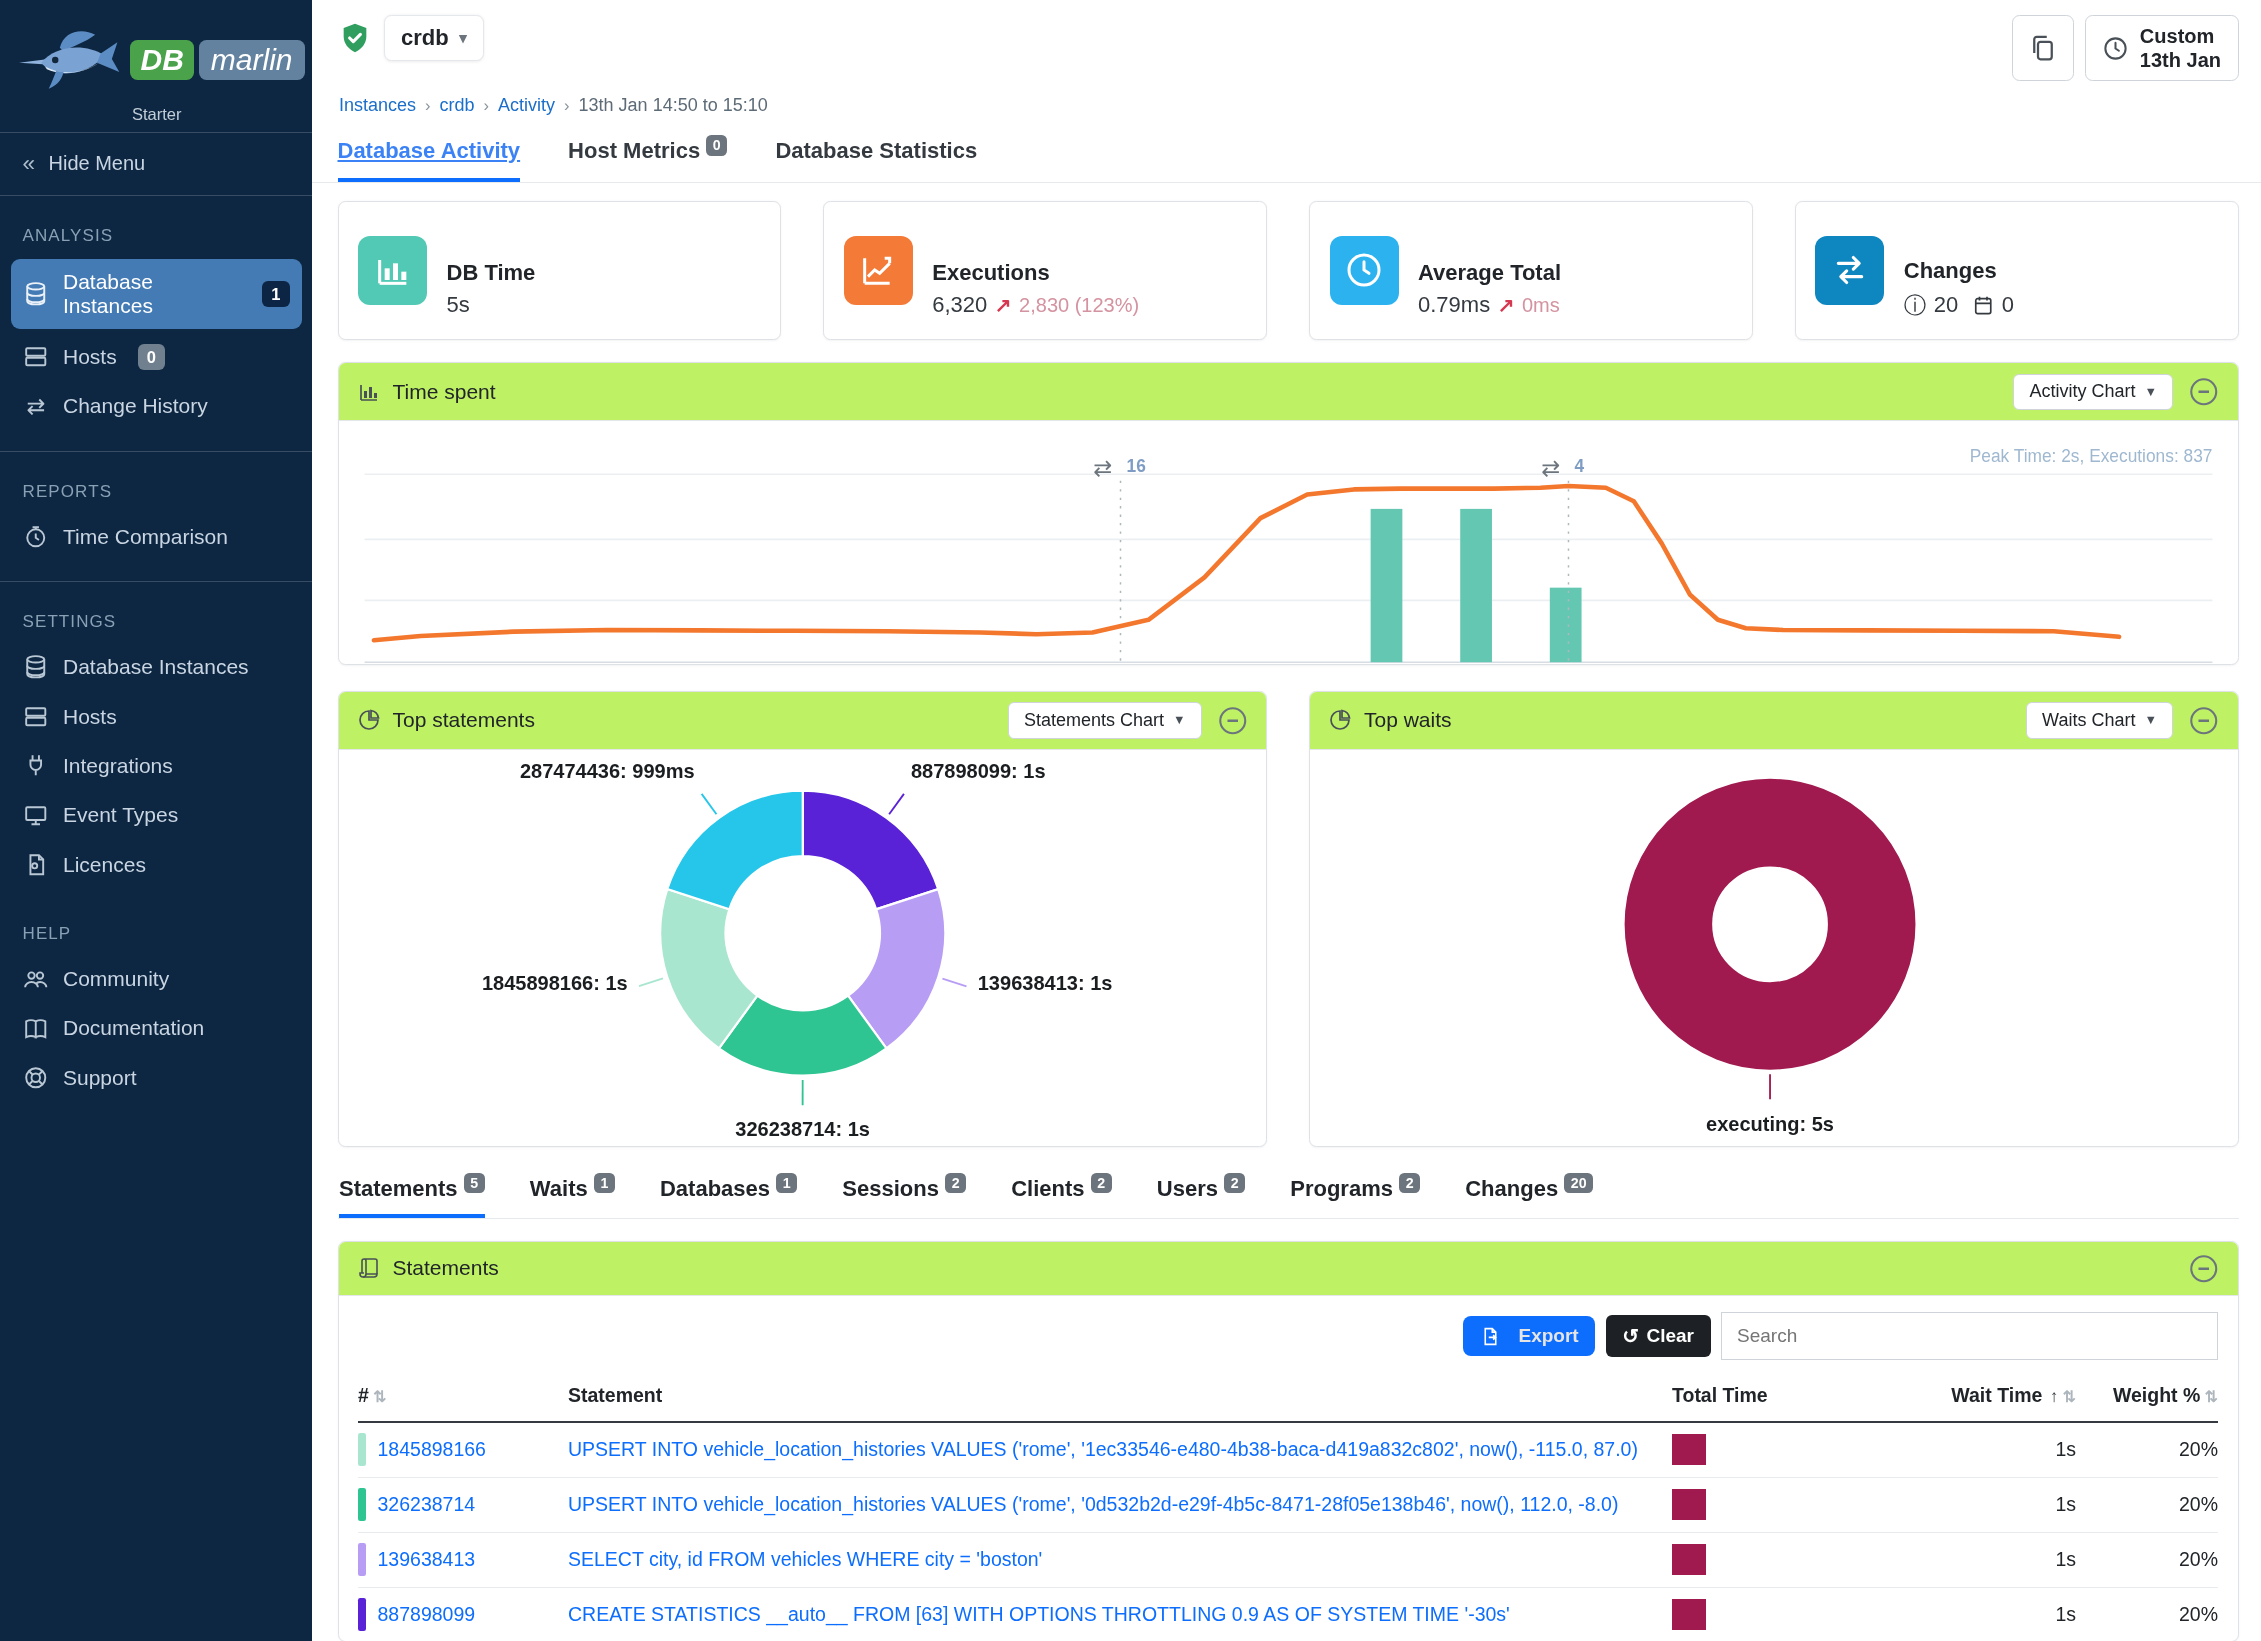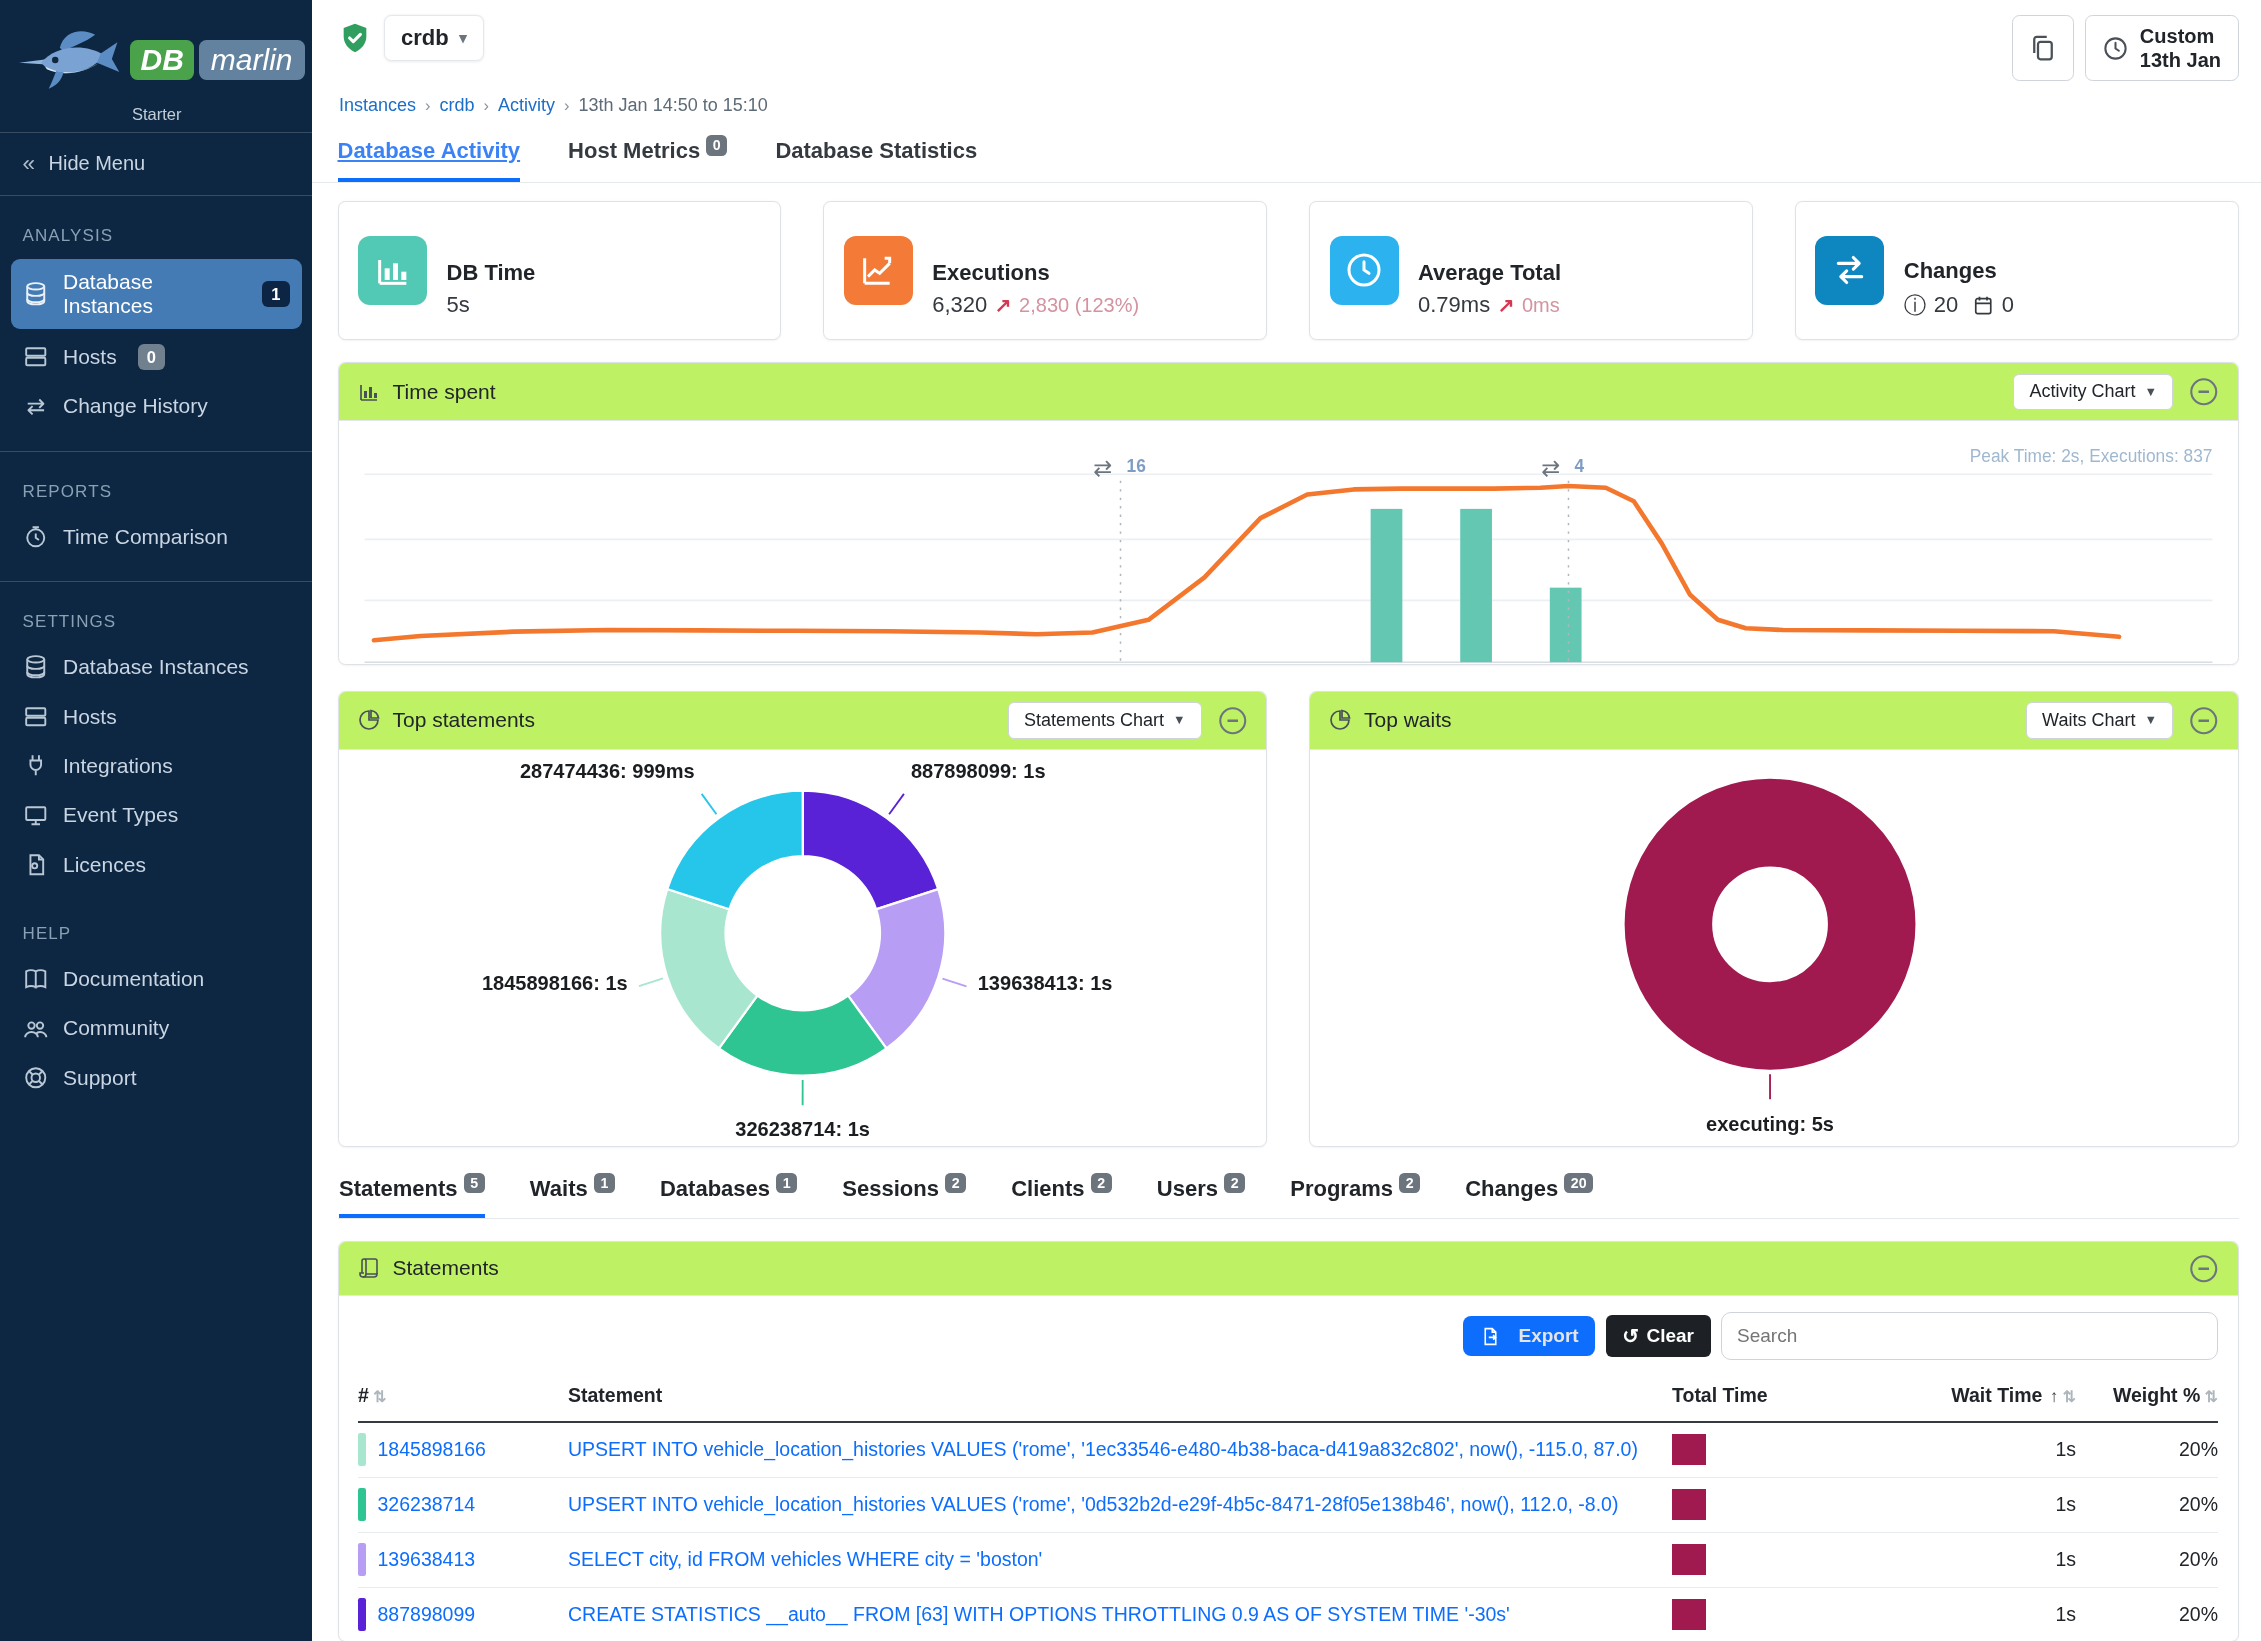--- a/index.html
+++ b/index.html
@@ -80,21 +80,21 @@
   
   .detail-tabs{display:flex;gap:45px;margin-top:28.5px;border-bottom:0.7px solid #e7eaed;padding:0 1.5px;}
   .dtab{font-size:22px;font-weight:bold;color:#212529;padding-bottom:12px;cursor:pointer;}
   .dtab.active{border-bottom:4.5px solid #0d6efd;}
 
   
   .toolbar{display:flex;justify-content:flex-end;gap:10.5px;padding:16.5px 19.5px 7.5px 19.5px;align-items:center;}
   .btn-export{background:#0d6efd;color:#e5e5e5;border-radius:8px;font-size:19px;font-weight:bold;padding:9px 16.5px;display:flex;align-items:center;gap:18px;cursor:pointer;}
   .btn-clear{background:#1d2125;color:#fff;border-radius:6px;font-size:19px;font-weight:bold;padding:9px 16.5px;display:flex;align-items:center;gap:7.5px;cursor:pointer;}
   .btn-clear .undo{font-size:20px;}
-  .search-input{width:465px;height:46px;border:0.7px solid #ced4da;border-radius:10px;font-size:19px;padding:0 15px;color:#0f766e;font-family:"Liberation Sans",sans-serif;}
+  .search-input{width:465px;height:46px;border:0.7px solid #ced4da;border-radius:0;font-size:19px;padding:0 15px;color:#0f766e;font-family:"Liberation Sans",sans-serif;}
   .tbl{padding:4.5px 19.5px 22.5px 19.5px;}
   .trow{display:grid;grid-template-columns:210px 1fr 157px 247px 142px;align-items:center;}
   .thead{font-weight:bold;font-size:19.5px;border-bottom:2.2px solid #343a40;padding:12px 0 13.5px 0;}
   .sort{color:#adb5bd;font-size:15.7px;margin-left:4.5px;}
   .sort-up{color:#343a40;font-size:17px;margin-left:7.5px;}
   .r{text-align:right;}
   .tr{border-bottom:0.7px solid #e9ecef;padding:10.5px 0;font-size:19.5px;}
   .idcell{display:flex;align-items:center;gap:12px;}
   .chip{width:7.5px;height:33px;border-radius:2.2px;flex-shrink:0;}
   .tbl a{color:#0d6efd;text-decoration:none;cursor:pointer;}
@@ -226,34 +226,34 @@
           </span>
           <span>Licences</span>
         </div>
       </div>
 
       <div class="nav-section">
         <div class="nav-label">HELP</div>
         <div class="nav-item">
           <span class="icn">
             <svg viewBox="0 0 24 24">
-                <path d="M3 5c3-1.5 6-1.5 9 0v15c-3-1.5-6-1.5-9 0zM21 5c-3-1.5-6-1.5-9 0v15c3-1.5 6-1.5 9 0z"></path>
-              </svg>
-          </span>
-          <span>Documentation</span>
-        </div>
-        <div class="nav-item">
-          <span class="icn">
-            <svg viewBox="0 0 24 24">
                 <circle cx="8" cy="9" r="3"></circle>
                 <circle cx="16" cy="9" r="3"></circle>
                 <path d="M2 20c0-3 3-5 6-5s6 2 6 5M12 17c1-1.2 2.4-2 4-2 3 0 6 2 6 5"></path>
               </svg>
           </span>
           <span>Community</span>
+        </div>
+        <div class="nav-item">
+          <span class="icn">
+            <svg viewBox="0 0 24 24">
+                <path d="M3 5c3-1.5 6-1.5 9 0v15c-3-1.5-6-1.5-9 0zM21 5c-3-1.5-6-1.5-9 0v15c3-1.5 6-1.5 9 0z"></path>
+              </svg>
+          </span>
+          <span>Documentation</span>
         </div>
         <div class="nav-item">
           <span class="icn">
             <svg viewBox="0 0 24 24">
                 <circle cx="12" cy="12" r="9"></circle>
                 <circle cx="12" cy="12" r="4"></circle>
                 <path d="M5.6 5.6l3.6 3.6M18.4 5.6l-3.6 3.6M5.6 18.4l3.6-3.6M18.4 18.4l-3.6-3.6"></path>
               </svg>
           </span>
           <span>Support</span>

